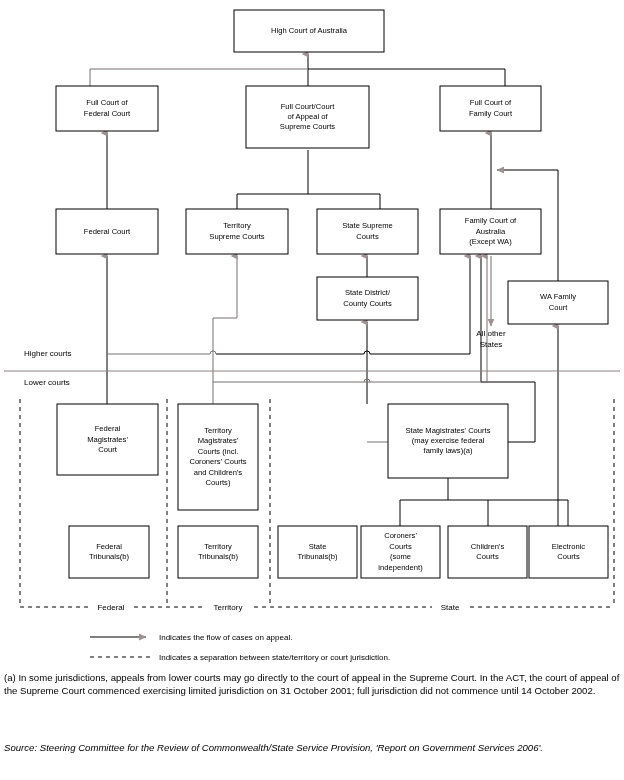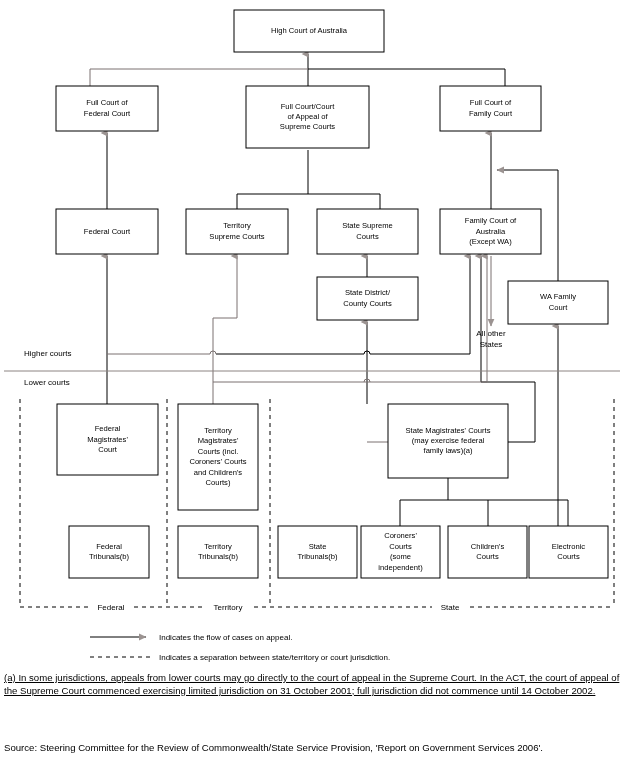--- a/index.html
+++ b/index.html
@@ -28,25 +28,25 @@
     font-family:"Liberation Sans","DejaVu Sans",sans-serif;
     font-size:8px;fill:#000000;text-anchor:start;
   }
   .nodebox{fill:#ffffff;stroke:#000000;stroke-width:1;}
   .flowline{stroke:#000000;stroke-width:1;fill:none;}
   .greyline{stroke:#7a7170;stroke-width:1;fill:none;}
   .tierrule{stroke:#8c8482;stroke-width:1;fill:none;}
   .dashsep{stroke:#000000;stroke-width:1;fill:none;stroke-dasharray:4 4;}
   .footnotes{
     position:absolute;left:4px;top:672px;width:616px;
-    font-size:9.6px;line-height:12.6px;color:#000;text-decoration:underline;
+    font-size:9.6px;line-height:12.6px;color:#000;
   }
   .source{
     position:absolute;left:4px;top:742px;width:616px;
-    font-size:9.6px;line-height:12.6px;color:#000;
+    font-size:9.6px;line-height:12.6px;color:#000;font-style:italic;
   }
 </style>
 </head>
 <body>
 
 <svg id="diagram" viewBox="0 0 624 780">
   <defs>
     <marker id="arrUp" markerWidth="9" markerHeight="9" refX="4.5" refY="7.4" orient="auto-start-reverse">
       <path d="M4.5 1 L8 8 L1 8 Z" fill="#9b9391"></path>
     </marker>

